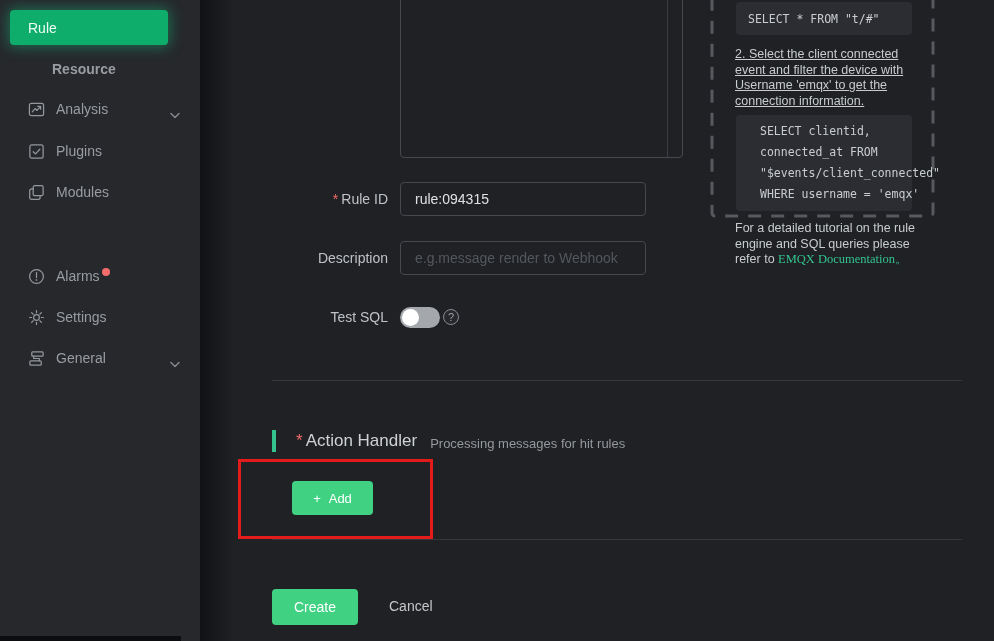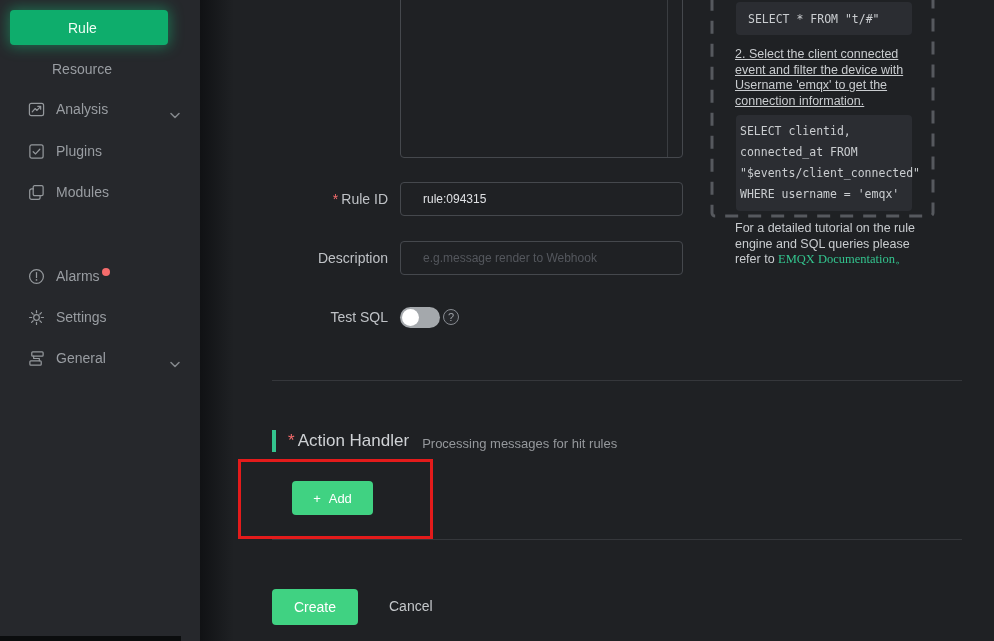--- a/index.html
+++ b/index.html
@@ -19,31 +19,31 @@
   }
   .sidebar-shadow {
     position: absolute; left: 200px; top: 0; width: 34px; height: 641px;
     background: linear-gradient(to right, rgba(4,5,7,0.55), rgba(4,5,7,0));
     pointer-events: none;
   }
   .rule-btn {
     position: absolute; left: 10px; top: 10px; width: 158px; height: 35px;
     background: #0ead6c; border-radius: 4px;
     box-shadow: 0 0 14px 2px rgba(22,196,124,0.45);
-    display: flex; align-items: center; padding-left: 58px;
+    display: flex; align-items: center; padding-left: 18px;
     color: #eefdf4; font-size: 14px; cursor: pointer;
   }
   .side-item {
     position: absolute; left: 0; width: 200px; height: 26px;
     display: flex; align-items: center;
     color: #999da2; font-size: 14px; cursor: pointer;
   }
   .side-item .ico { width: 17px; height: 17px; margin-left: 28px; flex: 0 0 auto; display: flex; }
   .side-item .lbl { margin-left: 11px; }
-  .side-item.noicon .lbl { margin-left: 52px; }
+  .side-item.noicon .lbl { margin-left: 52px; font-weight: bold; }
   .side-item svg { stroke: #94989c; fill: none; stroke-width: 1.3; stroke-linecap: round; stroke-linejoin: round; }
   .chev { position: absolute; right: 20px; top: 10px; }
   .chev svg { stroke: #84888d; fill: none; stroke-width: 1.5; }
   .alarm-dot {
     width: 8px; height: 8px; border-radius: 50%; background: #f56c6c;
     margin-left: 2px; margin-top: -8px;
   }
   .side-bottom-bar {
     position: absolute; left: 0; top: 636px; width: 181px; height: 5px; background: #0b0d0e;
   }
@@ -54,23 +54,23 @@
     border: 1px solid #45484d; border-radius: 0 0 4px 4px; background: #1f2124;
   }
   .editor-scroll-line { position: absolute; right: 14px; top: 0; bottom: 0; width: 1px; background: #3a3d41; }
 
   .fld-label {
     position: absolute; left: 272px; width: 116px; text-align: right;
     font-size: 14px; color: #bfc2c6; white-space: nowrap;
   }
   .req { color: #f56c6c; margin-right: 3px; }
   .txt-input {
-    position: absolute; left: 400px; width: 283px; height: 34px;
+    position: absolute; left: 400px; width: 246px; height: 34px;
     background: transparent; border: 1px solid #45484d; border-radius: 4px;
-    color: #dfe1e4; font-size: 12px; padding: 0 22px; outline: none;
+    color: #dfe1e4; font-size: 14px; padding: 0 14px; outline: none;
     font-family: "Liberation Sans", sans-serif;
   }
   .txt-input::placeholder { color: #54575d; }
 
   .toggle {
     position: absolute; left: 400px; top: 307px; width: 40px; height: 21px;
     background: #a4a8ac; border-radius: 11px; cursor: pointer;
   }
   .toggle .knob {
     position: absolute; left: 2px; top: 2px; width: 17px; height: 17px;
@@ -79,21 +79,21 @@
   .help-circle {
     position: absolute; left: 443px; top: 309px; width: 16px; height: 16px;
     border: 1px solid #878b91; border-radius: 50%; background: #26282c;
     color: #9da1a7; font-size: 11px; line-height: 14px; text-align: center; cursor: pointer;
   }
 
   .divider { position: absolute; height: 1px; background: #35373b; }
 
   .section-head { position: absolute; left: 272px; top: 430px; display: flex; align-items: center; }
   .section-bar { width: 4px; height: 22px; background: #33c48e; }
-  .section-title { margin-left: 12px; font-size: 17px; color: #cfd2d5; }
+  .section-title { margin-left: 20px; font-size: 17px; color: #cfd2d5; }
   .section-sub { margin-left: 13px; font-size: 13px; color: #95989c; position: relative; top: 2px; }
 
   .annotation-box {
     position: absolute; left: 238px; top: 459px; width: 195px; height: 80px;
     border: 3px solid #e31b1b; z-index: 5; pointer-events: none;
   }
   .btn-green {
     background: #40d282; border: none; border-radius: 4px; color: #ffffff;
     font-family: "Liberation Sans", sans-serif; cursor: pointer;
     display: flex; align-items: center; justify-content: center;
@@ -105,21 +105,21 @@
     color: #c4c7ca; font-size: 14px; font-family: "Liberation Sans", sans-serif; cursor: pointer;
   }
 
   
   .dash-rect { position: absolute; left: 710px; top: -20px; }
   .code-block {
     position: absolute; background: #2b2d32; border-radius: 4px;
     font-family: "DejaVu Sans Mono", monospace; font-size: 11.5px; color: #cacdd0;
   }
   .code1 { left: 736px; top: 2px; width: 176px; height: 33px; padding: 10px 12px; white-space: nowrap; overflow: hidden; }
-  .code2 { left: 736px; top: 115px; width: 176px; padding: 6px 4px; }
+  .code2 { left: 736px; top: 115px; width: 176px; padding: 6px 24px; }
   .code2 div { line-height: 21px; white-space: nowrap; }
   .side-para { position: absolute; font-size: 12.5px; line-height: 15.5px; color: #c9cccf; }
   .step2 { left: 735px; top: 47px; width: 182px; text-decoration: underline; }
   .tutorial { left: 735px; top: 221px; width: 190px; }
   .green-link { color: #33c48e; cursor: pointer; font-family: Liberation Serif, serif; }
 </style>
 </head>
 <body>
 
 <aside class="sidebar">

